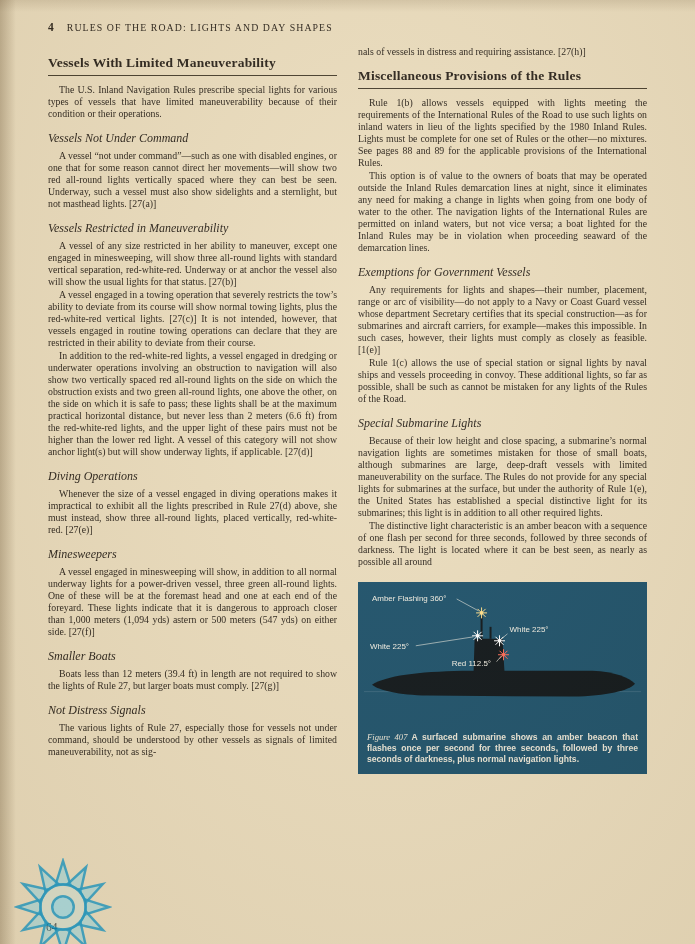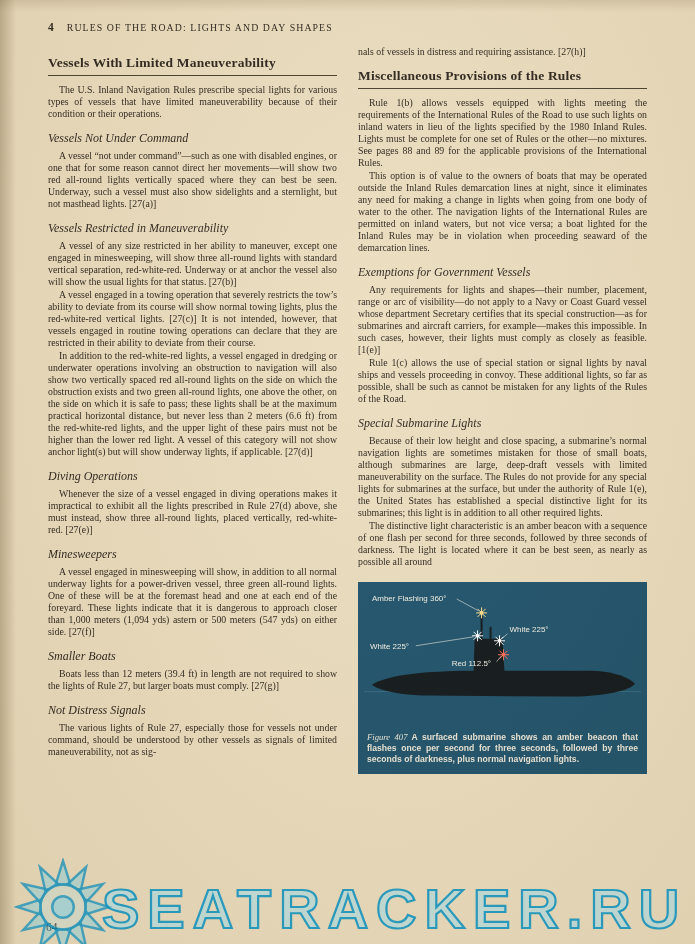--- a/index.html
+++ b/index.html
@@ -152,16 +152,15 @@
         <use href="#wm-ray" transform="rotate(180)"></use>
         <use href="#wm-ray" transform="rotate(210)"></use>
         <use href="#wm-ray" transform="rotate(240)"></use>
         <use href="#wm-ray" transform="rotate(270)"></use>
         <use href="#wm-ray" transform="rotate(300)"></use>
         <use href="#wm-ray" transform="rotate(330)"></use>
         <circle r="23" fill="rgba(150,225,245,0.22)"></circle>
         <circle r="11" fill="rgba(96,200,232,0.45)"></circle>
       </g>
     </svg>
-    <span class="wm-text">SEATRACKER.RU</span>
   </div>
 
 </div>
 
 </body></html>

